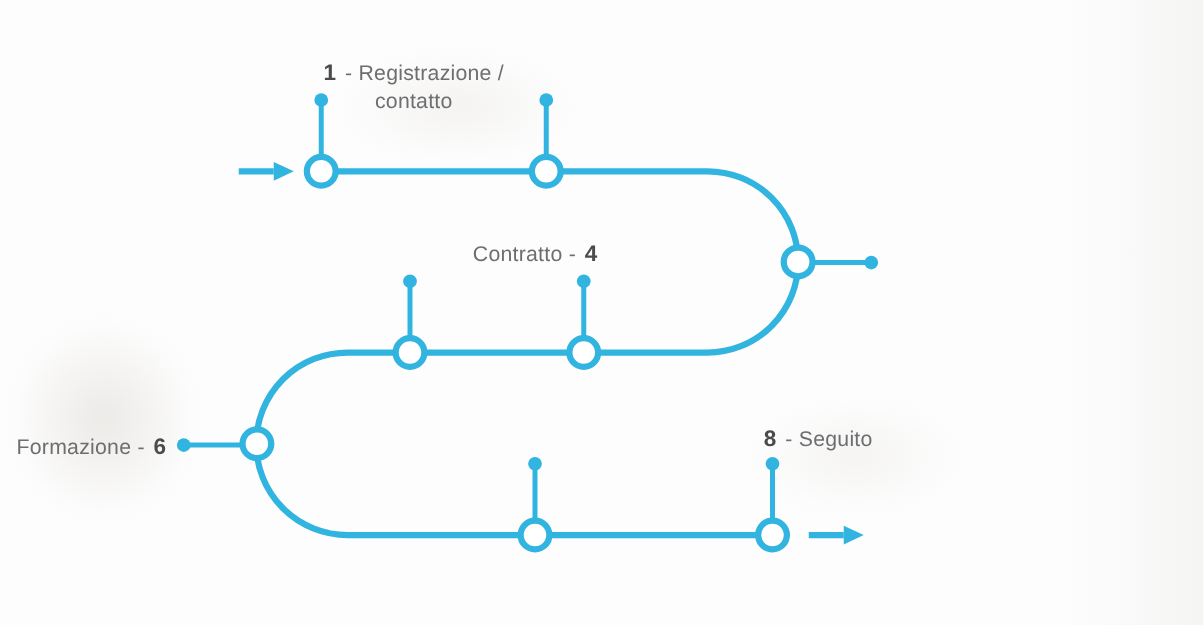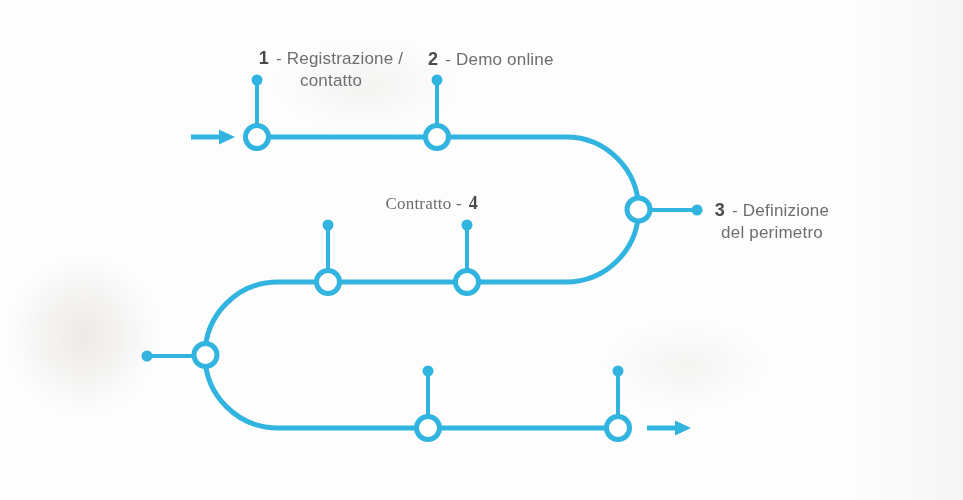--- a/index.html
+++ b/index.html
@@ -28,21 +28,21 @@
   .arrow-head{fill:var(--c-line,#31b4df); stroke:none;}
 
   .label{
     position:absolute; font-size:17px; line-height:22px; color:var(--c-label,#6d6e70);
     white-space:nowrap; letter-spacing:0.2px;
   }
   .label .num{font-weight:700; font-size:18px; color:var(--c-number,#4a4b4d);}
   .num-first{margin-right:7px;}
   .num-last{margin-left:7px;}
   .center{text-align:center; transform:translateX(-50%);}
-  .right-align{text-align:left;font-family:Liberation Serif, serif;}
+  .right-align{text-align:left;}
 </style>
 </head>
 <body>
 
 <div id="stage">
 
   <div class="smudge smudge-1"></div>
   <div class="smudge smudge-2"></div>
   <div class="smudge smudge-3"></div>
   <div class="smudge smudge-4"></div>
@@ -89,30 +89,29 @@
     <circle class="node" cx="205.5" cy="355" r="11.5"></circle>
     <circle class="node" cx="428" cy="428" r="11.5"></circle>
     <circle class="node" cx="618" cy="428" r="11.5"></circle>
   </svg>
 
   <div class="label center" style="left:331px; top:47px">
     <span class="num num-first">1</span><span>- Registrazione /</span><br>
     <span>contatto</span>
   </div>
 
-  <div class="label" style="left:428px; top:48px">
-    <span class="num num-first">2</span><span>- Demo online</span>
-  </div>
 
-  <div class="label center" style="left:772px; top:199px">
-    <span class="num num-first">3</span><span>- Definizione</span><br>
-    <span>del perimetro</span>
-  </div>
 
   <div class="label right-align" style="right:485px; top:192px">
     <span>Contratto -</span><span class="num num-last">4</span>
   </div>
 
 
+  <div class="label right-align" style="right:830px; top:346px">
+    <span>Formazione -</span><span class="num num-last">6</span>
+  </div>
 
 
+  <div class="label" style="left:611px; top:340px">
+    <span class="num num-first">8</span><span>- Seguito</span>
+  </div>
 
 </div>
 
 </body></html>

